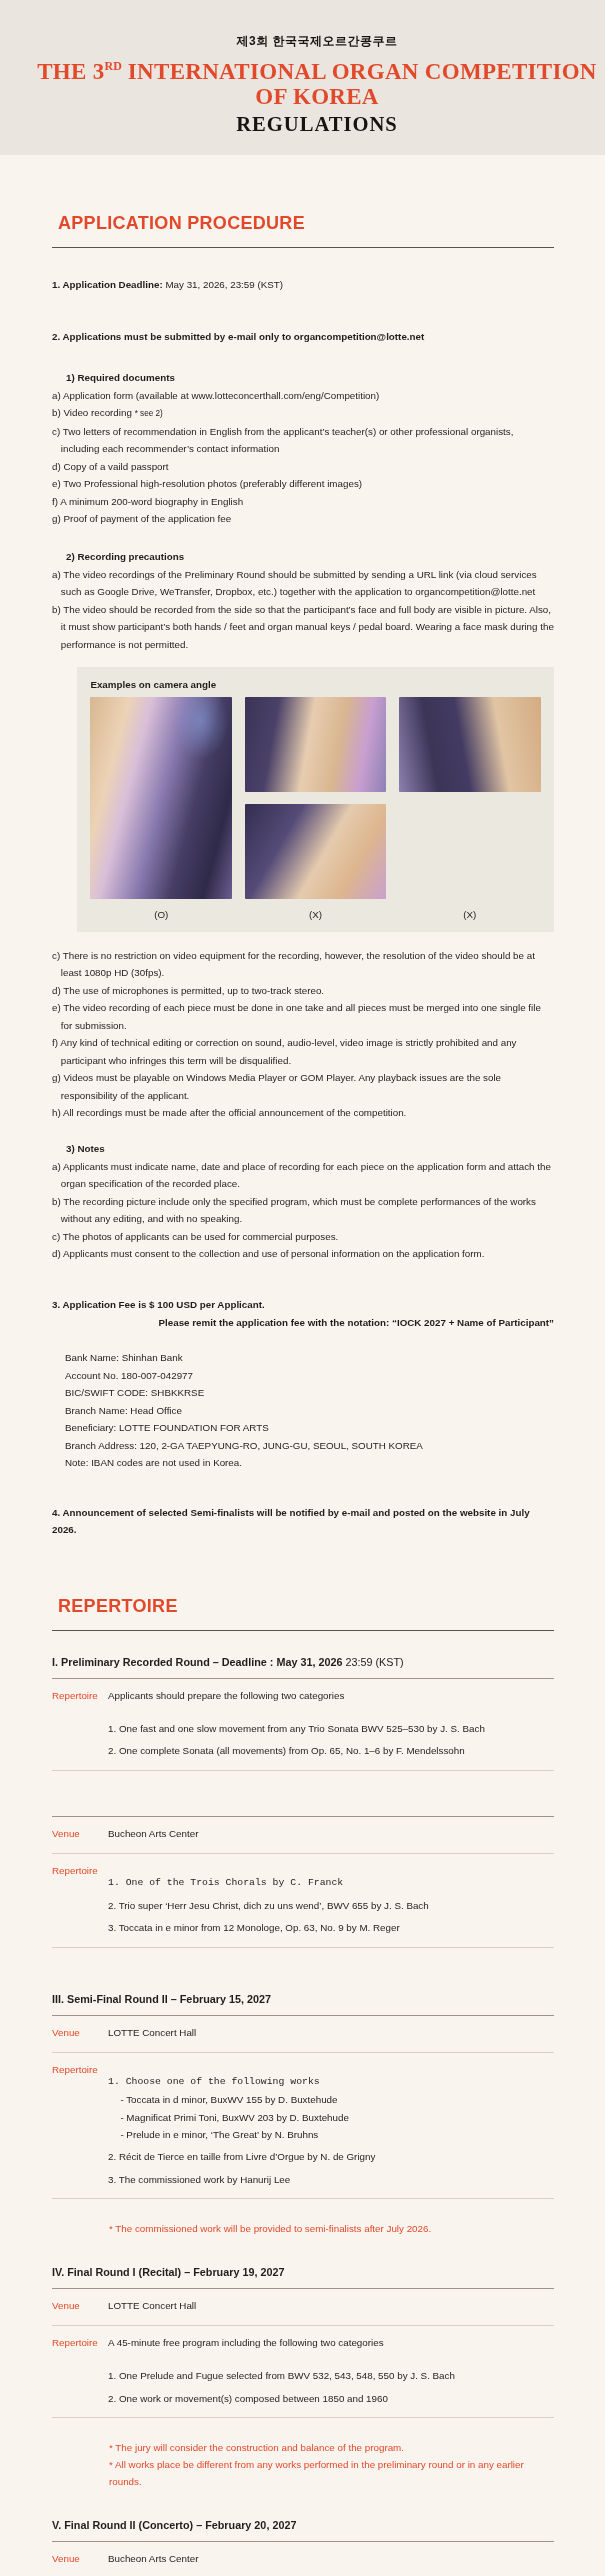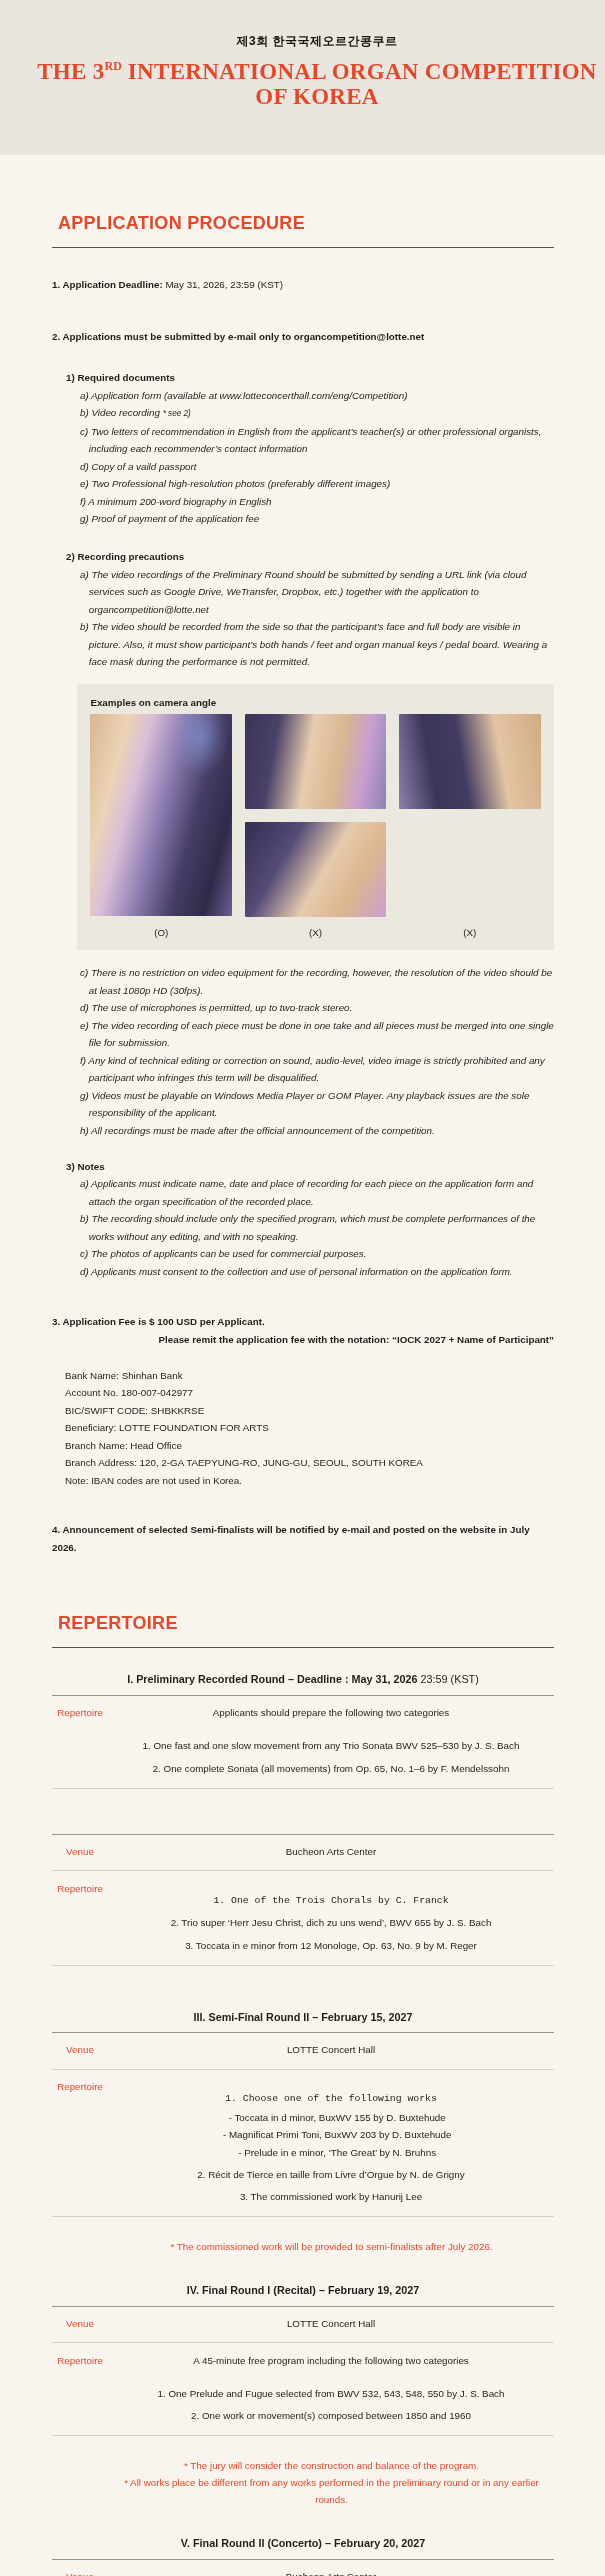--- a/index.html
+++ b/index.html
@@ -28,21 +28,21 @@
   .mt-sub { margin-top:34px; }
   .mt-req { margin-top:24px; }
   .mt-rec { margin-top:20.6px; }
   .mt-ch { margin-top:14.4px; }
   .mt-notes { margin-top:18.5px; }
   .mt-fee { margin-top:33px; }
   .mt-bank { margin-top:17.5px; }
   .mt-ann { margin-top:32px; }
 
   .x1 { margin-left:14px; }                       
-  .lettered { margin-left:28px; padding-left:8.8px; text-indent:-8.8px;font-style:italic; } 
+  .lettered { padding-left:8.8px; text-indent:-8.8px; } 
   .bank { margin-left:13px; }
   .small-note { font-size:8.2px; }
 
   
   .examples-box { margin-top:13.4px; margin-left:25px; background:#ebe8e0; padding:11.3px 13.4px 10.3px; }
   .examples-label { font-size:9.8px; font-weight:700; line-height:13.4px; }
   .ex-grid { margin-top:5.2px; display:grid; grid-template-columns:1fr 1fr 1fr; column-gap:12.4px; }
   .ex-col { display:flex; flex-direction:column; }
   .photo { width:100%; border-radius:1px; }
   .ph-tall { height:202px; }
@@ -50,41 +50,42 @@
   .ph-sm2 { height:95px; margin-top:12.4px; }
   .ph1 { background:
       radial-gradient(46px 62px at 78% 12%, rgba(135,160,225,.55), transparent 60%),
       linear-gradient(105deg,#d8b690 0%,#ecd3b6 20%,#d9bfd8 32%,#8a7bb0 50%,#463e66 68%,#2f2a48 85%,#6a5d90 100%); }
   .ph2 { background:linear-gradient(100deg,#3a3456 0%,#4a4168 22%,#e7cdb0 45%,#d9b690 65%,#c89fd0 82%,#8e80b5 100%); }
   .ph3 { background:linear-gradient(80deg,#8c80ae 0%,#3c3557 25%,#433b62 45%,#e2c5a4 70%,#d3ab82 100%); }
   .ph4 { background:linear-gradient(120deg,#342e50 0%,#554b78 30%,#e5cbae 55%,#ddb68e 75%,#caa0ce 100%); }
   .caption { margin-top:auto; padding-top:9.3px; text-align:center; font-size:9.8px; line-height:13.4px; }
 
   
-  .round { margin-top:45px;text-align:center; }
+  .round { margin-top:45px; }
   .round.mt-sm { margin-top:29px; }
   .round.first { margin-top:25px; }
   .round-title { font-size:10.8px; font-weight:700; line-height:13.4px; }
   .round-title .lightpart { font-weight:400; }
   .rrow { display:grid; grid-template-columns:56px 1fr; padding:8.2px 0 9.3px; font-size:9.8px; line-height:18.5px; }
   .rlabel { color:#e2492b; }
   .item { margin-top:4.1px; }
   .item.first { margin-top:12px;font-family:Liberation Mono, monospace; }
   .item.after-intro { margin-top:14.4px; }
   .sub { margin-left:12.4px; line-height:17.5px; }
   .round-notes { padding:21px 0 0 57px; color:#e2492b; font-size:9.8px; line-height:17px; }
 </style>
 </head>
 <body>
 
 <div class="page">
 
   <header class="hero">
     <div class="hero-kr">제3회 한국국제오르간콩쿠르</div>
     <h1 class="hero-title"><span>THE 3</span><sup>RD</sup><span> INTERNATIONAL ORGAN COMPETITION OF KOREA</span></h1>
+    <h2 class="hero-sub">REGULATIONS</h2>
   </header>
 
   <main>
 
     <section>
       <h3 class="sec-heading">APPLICATION PROCEDURE</h3>
       <hr class="heavy">
 
       <p class="mt-deadline"><span class="b">1. Application Deadline:</span><span> May 31, 2026, 23:59 (KST)</span></p>
 
@@ -131,36 +132,36 @@
         <p class="lettered">d) The use of microphones is permitted, up to two-track stereo.</p>
         <p class="lettered">e) The video recording of each piece must be done in one take and all pieces must be merged into one single file for submission.</p>
         <p class="lettered">f) Any kind of technical editing or correction on sound, audio-level, video image is strictly prohibited and any participant who infringes this term will be disqualified.</p>
         <p class="lettered">g) Videos must be playable on Windows Media Player or GOM Player. Any playback issues are the sole responsibility of the applicant.</p>
         <p class="lettered">h) All recordings must be made after the official announcement of the competition.</p>
       </div>
 
       <p class="x1 b mt-notes">3) Notes</p>
       <div>
         <p class="lettered">a) Applicants must indicate name, date and place of recording for each piece on the application form and attach the organ specification of the recorded place.</p>
-        <p class="lettered">b) The recording should include only the specified program, which must be complete performances of the works without any editing, and with no speaking.</p>
+        <p class="lettered">b) The recording picture include only the specified program, which must be complete performances of the works without any editing, and with no speaking.</p>
         <p class="lettered">c) The photos of applicants can be used for commercial purposes.</p>
         <p class="lettered">d) Applicants must consent to the collection and use of personal information on the application form.</p>
       </div>
 
       <div class="mt-fee">
         <p class="b" style="line-height:18px;">3. Application Fee is $ 100 USD per Applicant.</p>
         <p class="b x1" style="line-height:18px;text-align:right;">Please remit the application fee with the notation: “IOCK 2027 + Name of Participant”</p>
       </div>
 
       <div class="bank mt-bank">
         <p>Bank Name: Shinhan Bank</p>
         <p>Account No. 180-007-042977</p>
         <p>BIC/SWIFT CODE: SHBKKRSE</p>
+        <p>Branch Name: Head Office</p>
         <p>Beneficiary: LOTTE FOUNDATION FOR ARTS</p>
-        <p>Branch Name: Head Office</p>
         <p>Branch Address: 120, 2-GA TAEPYUNG-RO, JUNG-GU, SEOUL, SOUTH KOREA</p>
         <p>Note: IBAN codes are not used in Korea.</p>
       </div>
 
       <p class="b mt-ann">4. Announcement of selected Semi-finalists will be notified by e-mail and posted on the website in July 2026.</p>
     </section>
 
     <section>
       <h3 class="sec-heading rep">REPERTOIRE</h3>
       <hr class="heavy">

